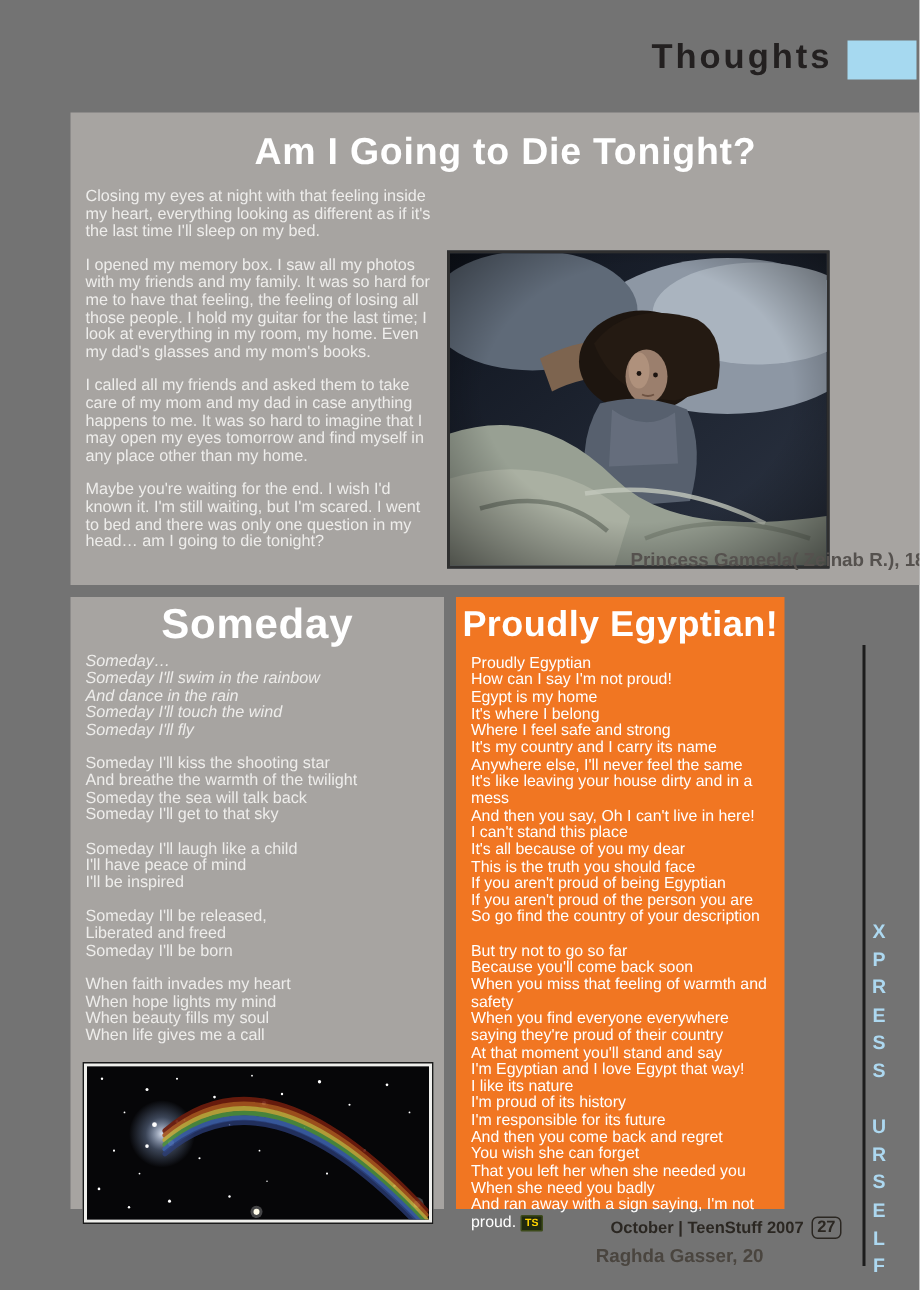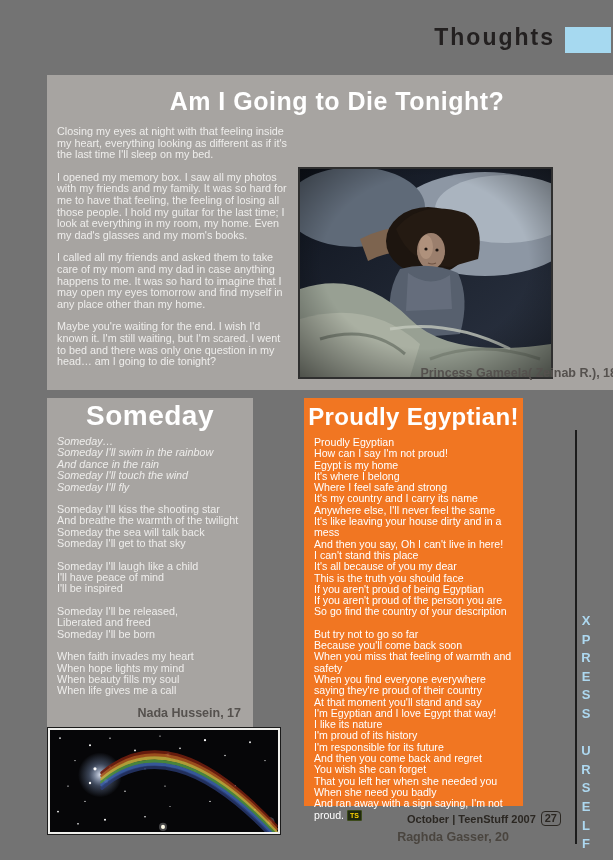--- a/index.html
+++ b/index.html
@@ -26,21 +26,21 @@
   .box-die-body{display:flex;gap:9px;padding:10px 7px 0 10px;align-items:flex-end;}
   .article-text{width:232px;color:#eeedeb;font-size:10.8px;line-height:11.6px;}
   .article-text p{margin:0 0 11px 0;}
   .photo-bed{
     width:255px;height:212px;border:2px solid #2f2f2f;box-sizing:border-box;
     background:#141a26;flex:none;
   }
   .photo-bed svg{display:block;width:100%;height:100%;}
   .box-die .byline{position:absolute;right:10px;bottom:10px;}
   
-  .box-someday{left:47px;top:398px;width:206px;height:408px;}
+  .box-someday{left:47px;top:398px;width:249px;height:408px;}
   .box-someday h2{padding-top:2px;font-size:28px;letter-spacing:.5px;}
   .box-someday .poem{padding:0 6px 0 10px;}
   .box-someday .poem:first-of-type{margin-top:4px;font-style:italic;}
   .box-someday .byline{text-align:right;padding-right:12px;margin-top:-2px;}
   .photo-rainbow{
     width:234px;height:108px;margin:7px auto 0 auto;box-sizing:border-box;
     border:1px solid #1b1b1b;padding:2px;background:#efefec;
   }
   .photo-rainbow svg{display:block;width:100%;height:100%;background:#060608;}
   
@@ -149,21 +149,20 @@
     <div class="poem">Someday I'll laugh like a child
 I'll have peace of mind
 I'll be inspired</div>
     <div class="poem">Someday I'll be released,
 Liberated and freed
 Someday I'll be born</div>
     <div class="poem">When faith invades my heart
 When hope lights my mind
 When beauty fills my soul
 When life gives me a call</div>
-    <div class="byline">Nada Hussein, 17</div>
     <div class="photo-rainbow">
       <svg viewBox="0 0 228 100" preserveAspectRatio="none">
         <defs>
           <radialGradient id="neb" cx="0.5" cy="0.5" r="0.5">
             <stop offset="0" stop-color="#e8f0ff" stop-opacity="0.9"></stop>
             <stop offset="0.5" stop-color="#9db8e8" stop-opacity="0.35"></stop>
             <stop offset="1" stop-color="#9db8e8" stop-opacity="0"></stop>
           </radialGradient>
         </defs>
         <rect width="228" height="100" fill="#060608"></rect>

